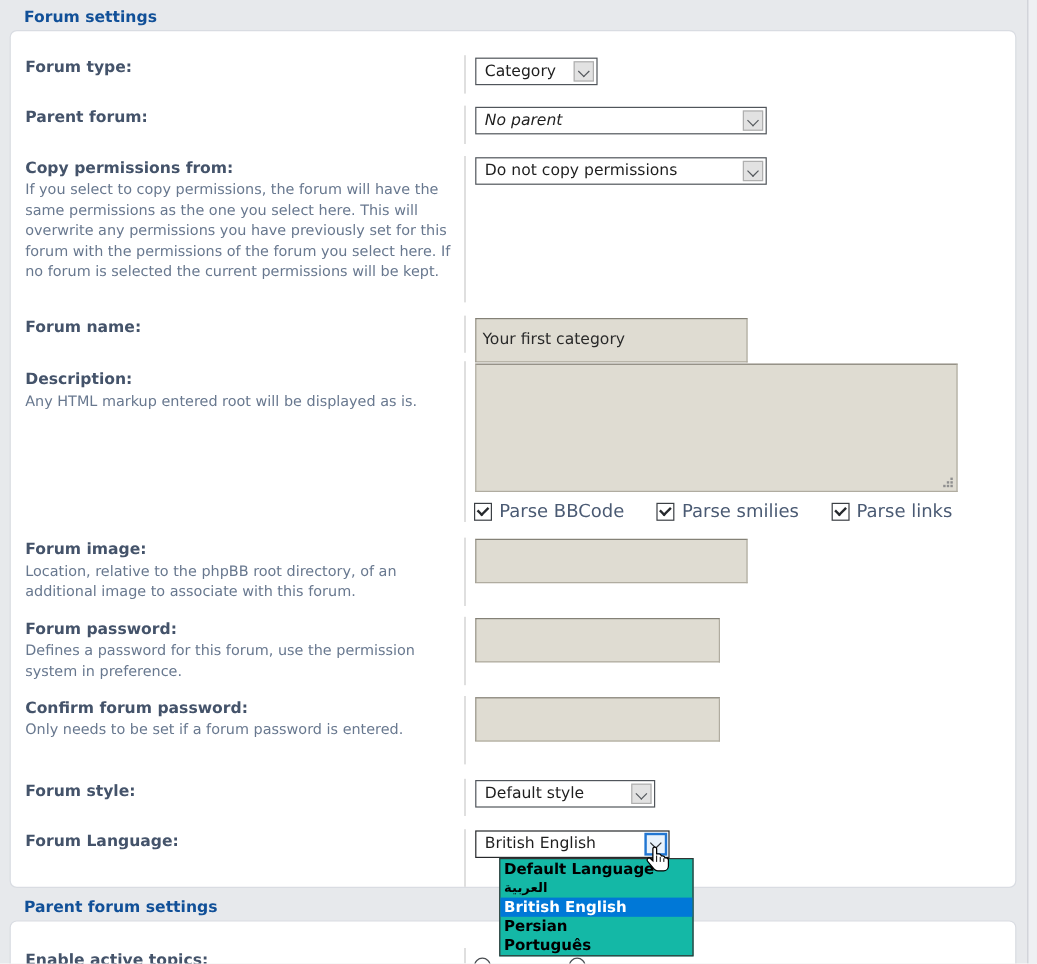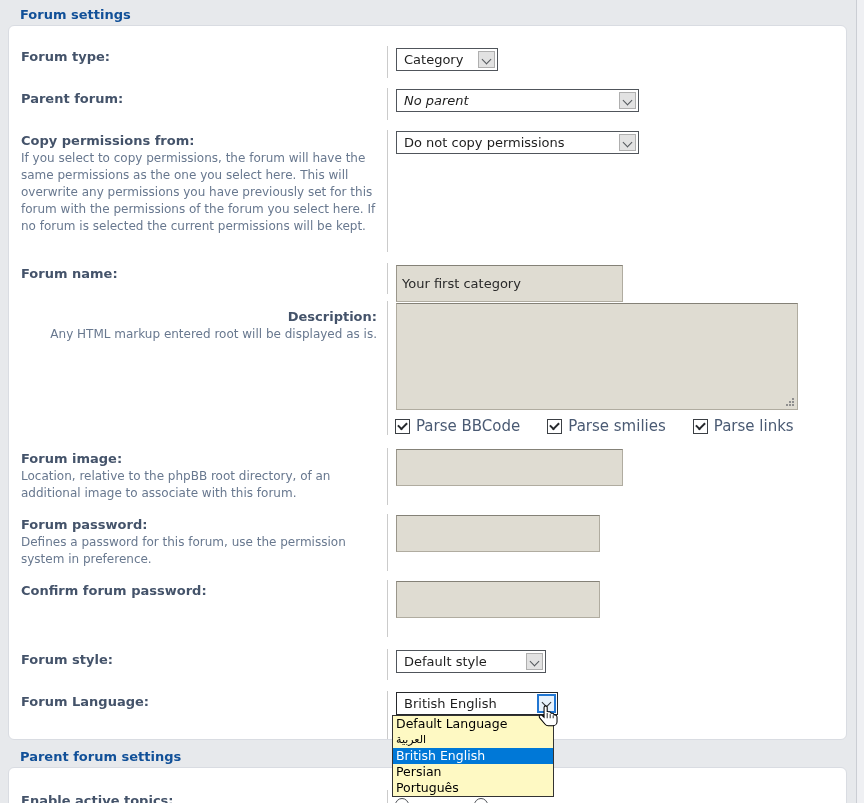--- a/index.html
+++ b/index.html
@@ -34,21 +34,21 @@
   .grip{position:absolute;right:2px;bottom:2px;width:10px;height:10px;}
   .grip span{position:absolute;left:0;top:0;width:2px;height:2px;background:transparent;
     box-shadow:7px 1px 0 #8F8F8F,4px 4px 0 #8F8F8F,7px 4px 0 #8F8F8F,1px 7px 0 #8F8F8F,4px 7px 0 #8F8F8F,7px 7px 0 #8F8F8F;}
   
   .cbrow{position:absolute;left:387px;top:116px;display:flex;align-items:center;}
   .cbitem{display:flex;align-items:center;margin-right:27px;}
   .cb{width:13px;height:13px;background:#fff;border:1px solid #3B3F44;position:relative;display:inline-block;}
   .cb i{position:absolute;left:2px;top:2px;width:7px;height:4px;border-left:2px solid #26292D;border-bottom:2px solid #26292D;transform:rotate(-45deg);}
   .cbitem .cblbl{margin-left:6px;font-size:15px;color:#4A5A73;}
   
-  .optlist{position:absolute;left:392px;top:715px;width:160px;background:#fef9c3;border:1px solid #333333;z-index:30;}
+  .optlist{position:absolute;left:416px;top:715px;width:160px;background:#14b8a6;border:1px solid #333333;z-index:30;font-weight:bold;}
   .opt{height:16px;line-height:16px;padding-left:3px;font-size:12.5px;color:#000;white-space:nowrap;overflow:hidden;}
   .opt.hl{background:#0078D7;color:#fff;}
   .opt.rtl{font-size:11px;}
   
   .side-strip{position:absolute;right:0;top:0;width:7px;height:803px;background:#EFF0F3;border-left:1px solid #CBCED4;}
   .cursor{position:absolute;left:537px;top:703px;width:24px;height:26px;z-index:40;}
   .radio{width:12px;height:12px;border-radius:50%;background:#fff;border:1px solid #4A4E53;display:inline-block;margin-right:5px;}
   .sliver{position:absolute;left:387px;top:798px;display:flex;align-items:flex-start;}
 </style>
 </head>
@@ -103,21 +103,21 @@
 <div class="row" style="top:263px;">
   <div class="dt">
       <span class="lbl">Forum name:</span>
     </div>
   <div class="dd" style="height:31px;">
     <input class="tin" style="width: 227px; margin-top: 2px;" type="text" value="Your first category">
   </div>
 </div>
 
 <div class="row" style="top:301px;">
-  <div class="dt" style="padding-top:8px;text-align:right;">
+  <div class="dt" style="padding-top:8px;">
     <span class="lbl">Description:</span>
     <span class="explain">Any HTML markup entered root will be displayed as is.</span>
   </div>
   <div class="dd" style="height:134px;">
     <div class="tarea" style="margin-top:2px;">
       <span class="grip">
           <span></span>
         </span>
     </div>
   </div>
@@ -159,20 +159,21 @@
     <span class="explain">Defines a password for this forum, use the permission system in preference.</span>
   </div>
   <div class="dd" style="height:57px;">
     <input class="tin" style="width: 204px; margin-top: 1px;" type="password" value="">
   </div>
 </div>
 
 <div class="row" style="top:580px;">
   <div class="dt">
     <span class="lbl">Confirm forum password:</span>
+    <span class="explain">Only needs to be set if a forum password is entered.</span>
   </div>
   <div class="dd" style="height:57px;">
     <input class="tin" style="width: 204px; margin-top: 1px;" type="password" value="">
   </div>
 </div>
 
 <div class="row" style="top:649px;">
   <div class="dt">
       <span class="lbl">Forum style:</span>
     </div>

